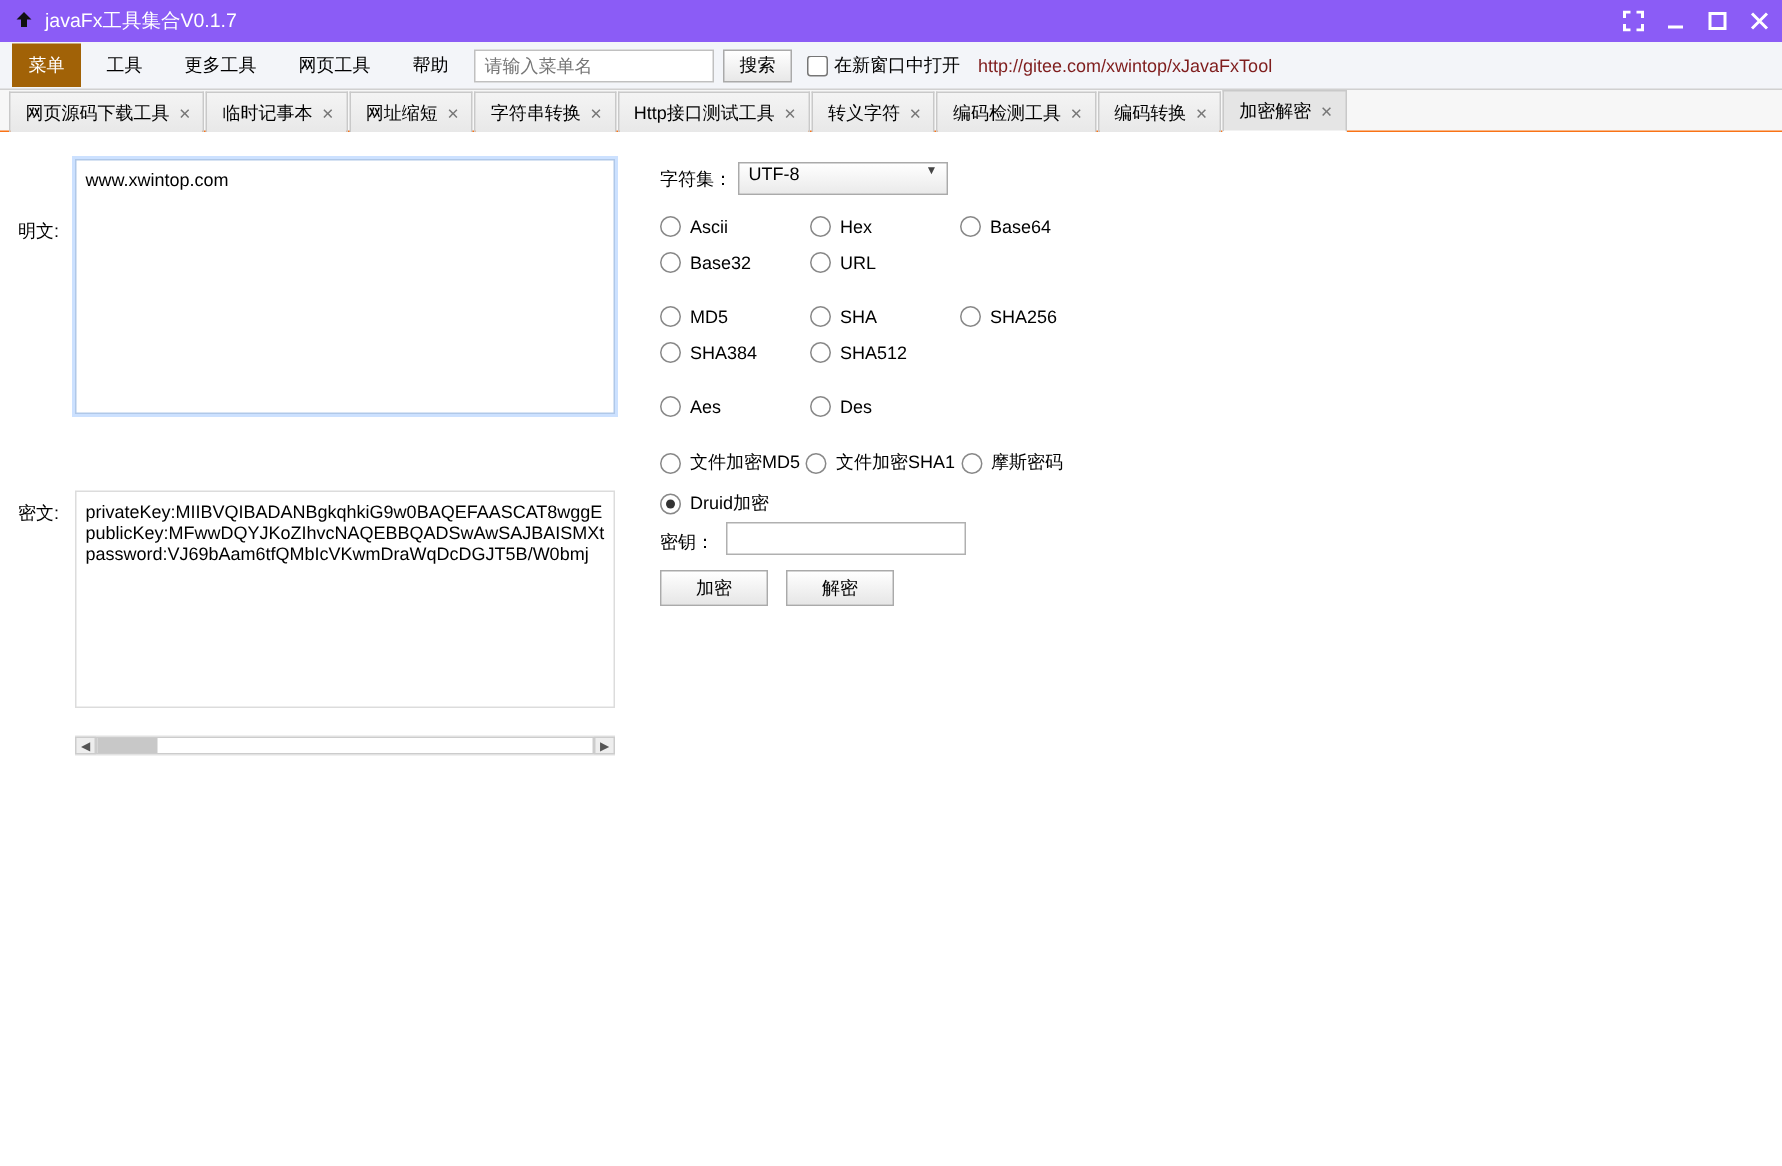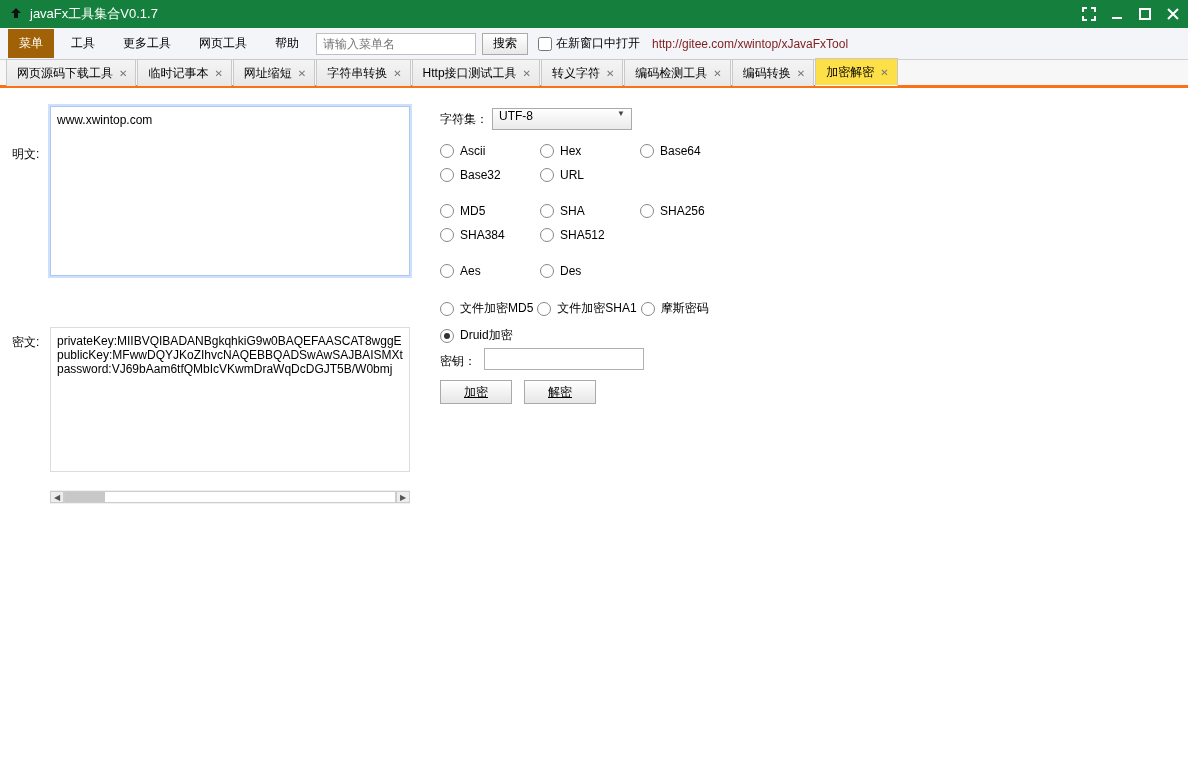--- a/index.html
+++ b/index.html
@@ -1,36 +1,36 @@
 <!DOCTYPE html>
 <html><head>
 <meta charset="utf-8">
 <style>
 * { box-sizing: border-box; margin: 0; padding: 0; font-family: "Microsoft YaHei", "SimSun", sans-serif; font-size: 12px; }
 body { background: #fff; }
-.titlebar { height: 28px; background: #15803d; color: #fff; display: flex; align-items: center; padding: 0 8px; }
+.titlebar { height: 28px; background: #8b5cf6; color: #fff; display: flex; align-items: center; padding: 0 8px; }
 .titlebar .icon { width: 16px; height: 16px; margin-right: 6px; }
 .titlebar .icon svg { width: 16px; height: 16px; fill: #111; }
 .titlebar .title { flex: 1; font-size: 13px; }
 .titlebar .ctrls { display: flex; align-items: center; gap: 14px; }
 .titlebar .ctrls span { cursor: pointer; display: inline-flex; }
 .titlebar .ctrls svg { width: 14px; height: 14px; stroke: #fff; stroke-width: 2; fill: none; }
 
 .menubar { height: 32px; background: #f3f5f9; border-bottom: 1px solid #d0d0d0; display: flex; align-items: center; padding: 0 8px; gap: 6px; }
 .menubar .mitem { padding: 5px 10px; cursor: pointer; border: 1px solid transparent; }
 .menubar .mitem.active { background: #a16207; color: #fff; }
 .menubar .search { width: 160px; height: 22px; border: 1px solid #c0c0c0; padding: 0 6px; color: #0f766e; }
 .menubar .btn { height: 22px; padding: 0 10px; border: 1px solid #aaa; background: linear-gradient(#fff,#e8e8e8); cursor: pointer; }
 .menubar .cb { display: flex; align-items: center; gap: 4px; margin-left: 4px; }
 .menubar .cb input { width: 14px; height: 14px; }
 .menubar .link { color: #7f1d1d; text-decoration: none; margin-left: 6px; }
 
-.tabbar { height: 28px; background: #f7f7f7; border-bottom: 3px solid #f97316; display: flex; align-items: flex-end; padding: 0 6px; }
+.tabbar { height: 28px; background: #f7f7f7; border-bottom: 1px solid #f97316; display: flex; align-items: flex-end; padding: 0 6px; }
 .tabbar .tab { display: flex; align-items: center; gap: 6px; padding: 5px 8px 4px 10px; border: 1px solid #c9c9c9; border-bottom: none; background: linear-gradient(#f4f4f4,#e8e8e8); margin-right: 1px; position: relative; top: 1px; cursor: pointer; }
-.tabbar .tab.active { background: #fde047; border-bottom: 1px solid #fff; }
+.tabbar .tab.active { background: #e5e5e5; border-bottom: 1px solid #fff; }
 .tabbar .tab .x { color: #777; font-size: 10px; }
 
 .content { display: flex; padding: 18px 12px 12px 12px; gap: 18px; }
 .left { width: 410px; }
 .row { display: flex; align-items: flex-start; margin-bottom: 18px; }
 .row .lbl { width: 38px; padding-top: 40px; }
 .row textarea { width: 360px; height: 170px; border: 1px solid #b0c8e8; padding: 6px; font-size: 12px; resize: none; overflow: hidden; }
 .row.plain textarea { box-shadow: 0 0 0 2px rgba(110,170,255,.35); }
 .row.cipher textarea { height: 145px; border: 1px solid #dcdcdc; white-space: nowrap; margin-top: 33px; }
 .hscroll { margin-left: 38px; width: 360px; height: 14px; background: #f0f0f0; display: flex; align-items: center; }
@@ -44,21 +44,21 @@
 .combo { width: 140px; height: 22px; border: 1px solid #aaa; background: linear-gradient(#fff,#eaeaea); display: flex; justify-content: space-between; padding: 0 6px; }
 .combo .arrow { font-size: 8px; color: #444; }
 .radgrid { display: grid; grid-template-columns: 100px 100px 100px; row-gap: 10px; margin: 14px 0 22px 0; }
 .radgrid.two { grid-template-columns: 100px 100px; }
 .radrow-inline { display: flex; align-items: center; gap: 4px; margin-bottom: 10px; }
 .rad { display: flex; align-items: center; gap: 6px; }
 .rad .circ { width: 14px; height: 14px; border: 1px solid #888; border-radius: 50%; display: inline-flex; align-items: center; justify-content: center; }
 .rad .circ .dot { width: 6px; height: 6px; background: #333; border-radius: 50%; }
 .keyrow { display: flex; align-items: flex-end; gap: 8px; margin-top: 4px; }
 .keyrow input { width: 160px; height: 22px; border: 1px solid #b0b0b0; padding: 0 4px; }
-.btnrow { display: flex; gap: 12px; margin-top: 10px; text-decoration: underline; }
+.btnrow { display: flex; gap: 12px; margin-top: 10px; }
 .btnrow button { width: 72px; height: 24px; border: 1px solid #aaa; background: linear-gradient(#fff,#e6e6e6); cursor: pointer; }
 </style>
 </head>
 <body>
 
 <div class="titlebar">
   <span class="icon">
     <svg viewBox="0 0 16 16">
         <path d="M8 2l5 5H10v5H6V7H3l5-5z"></path>
       </svg>

